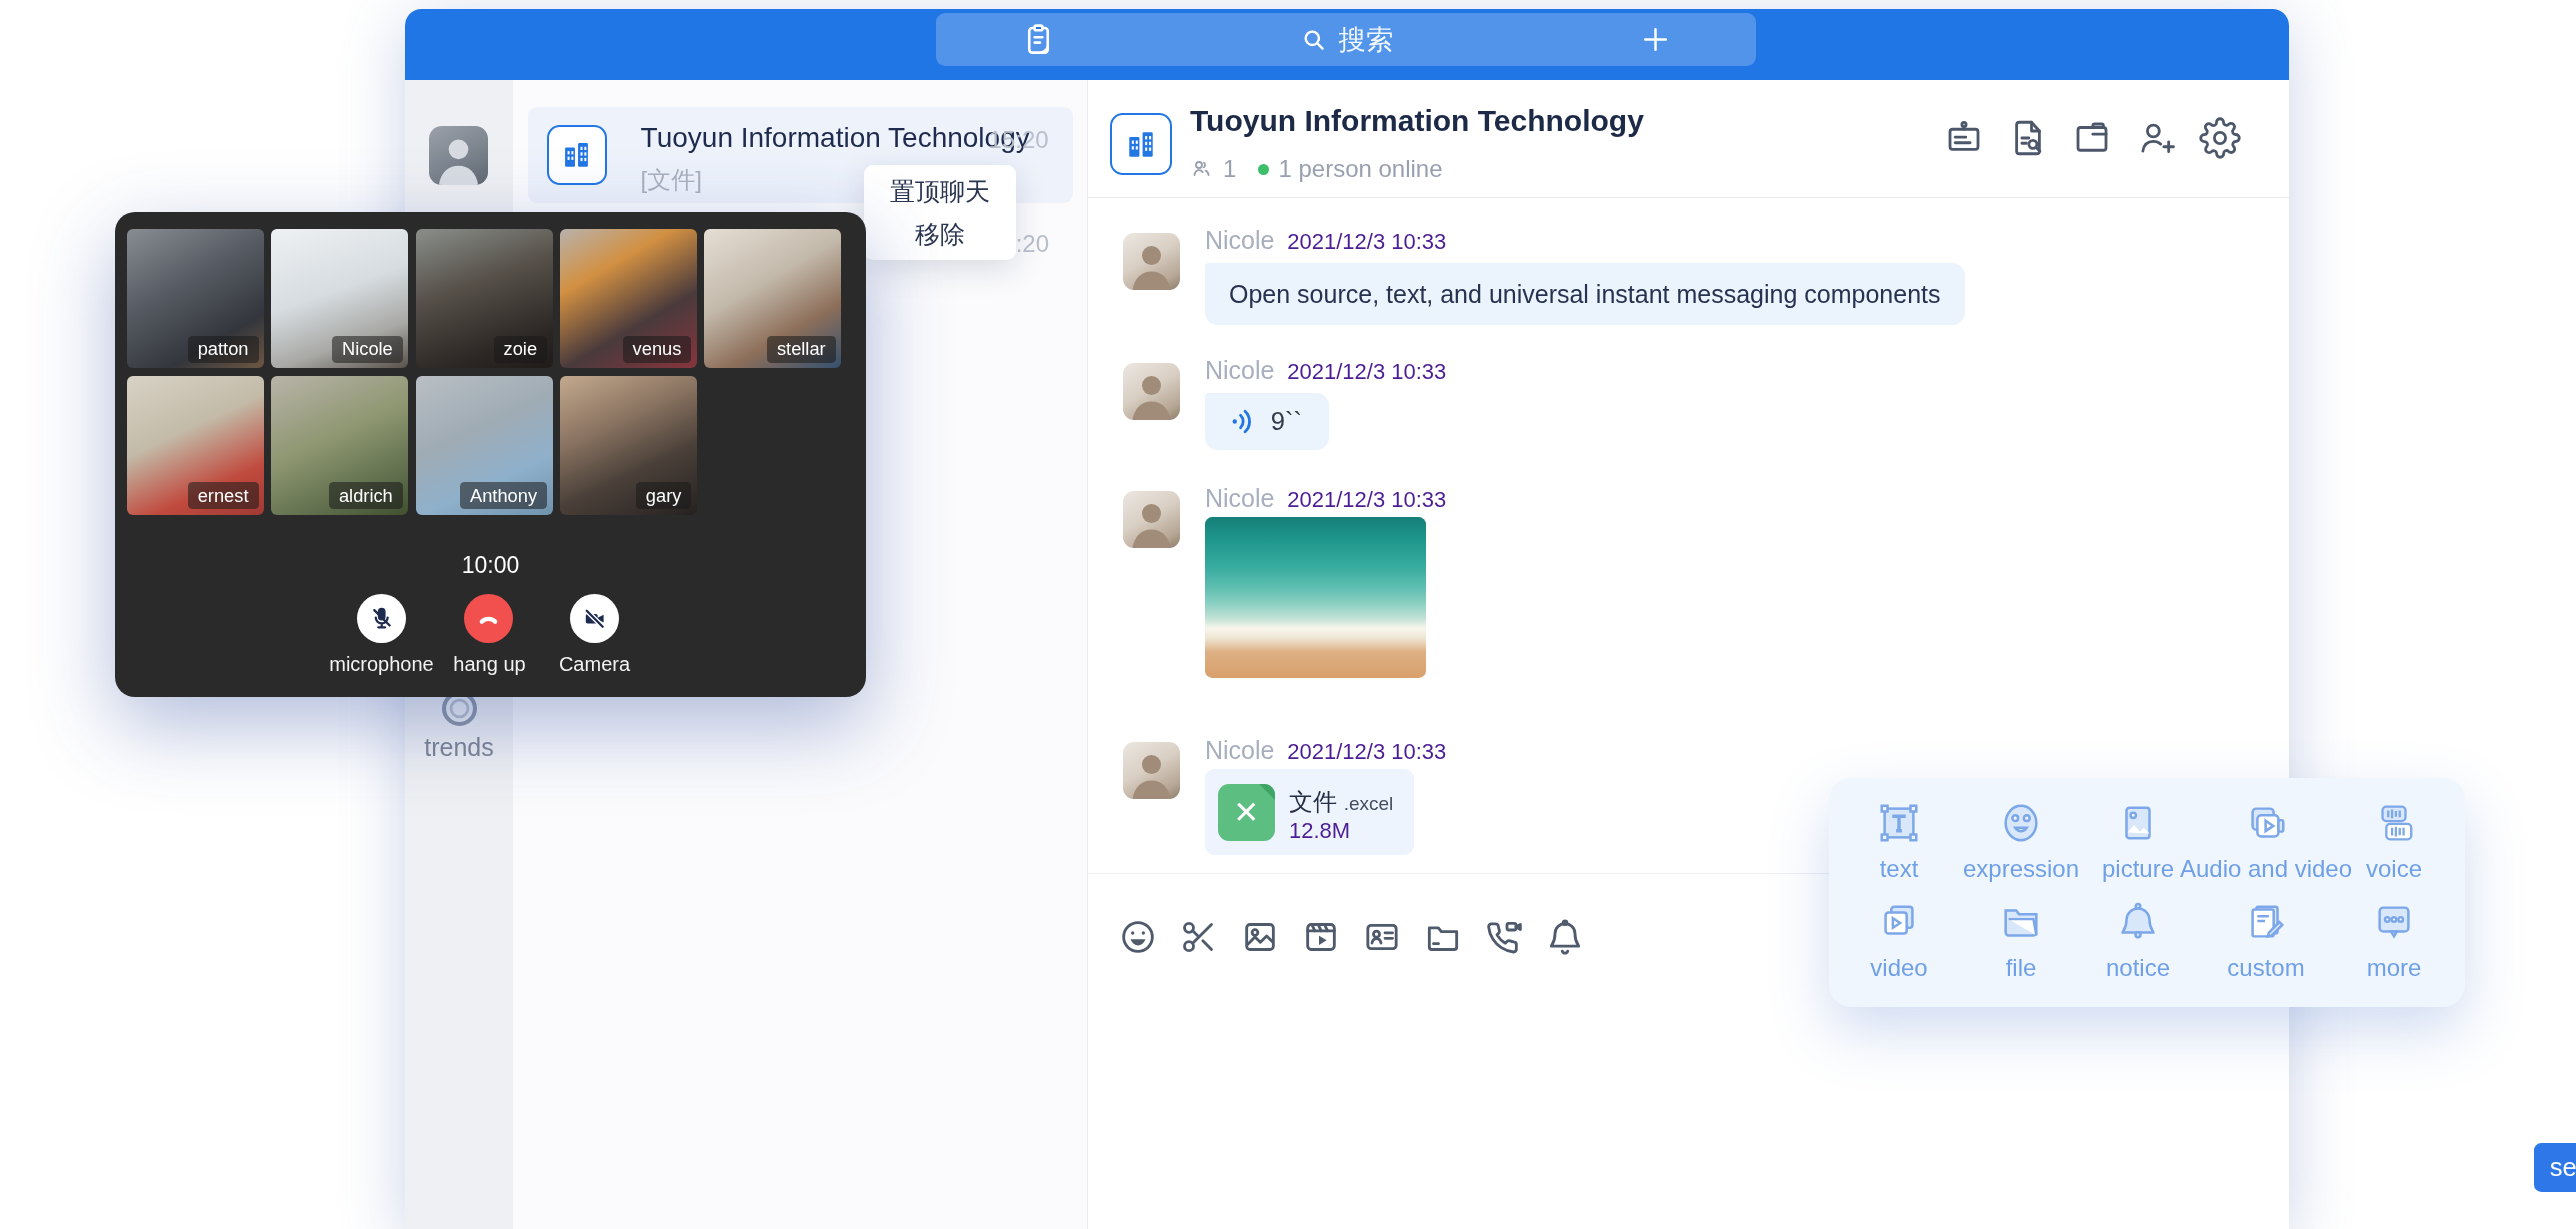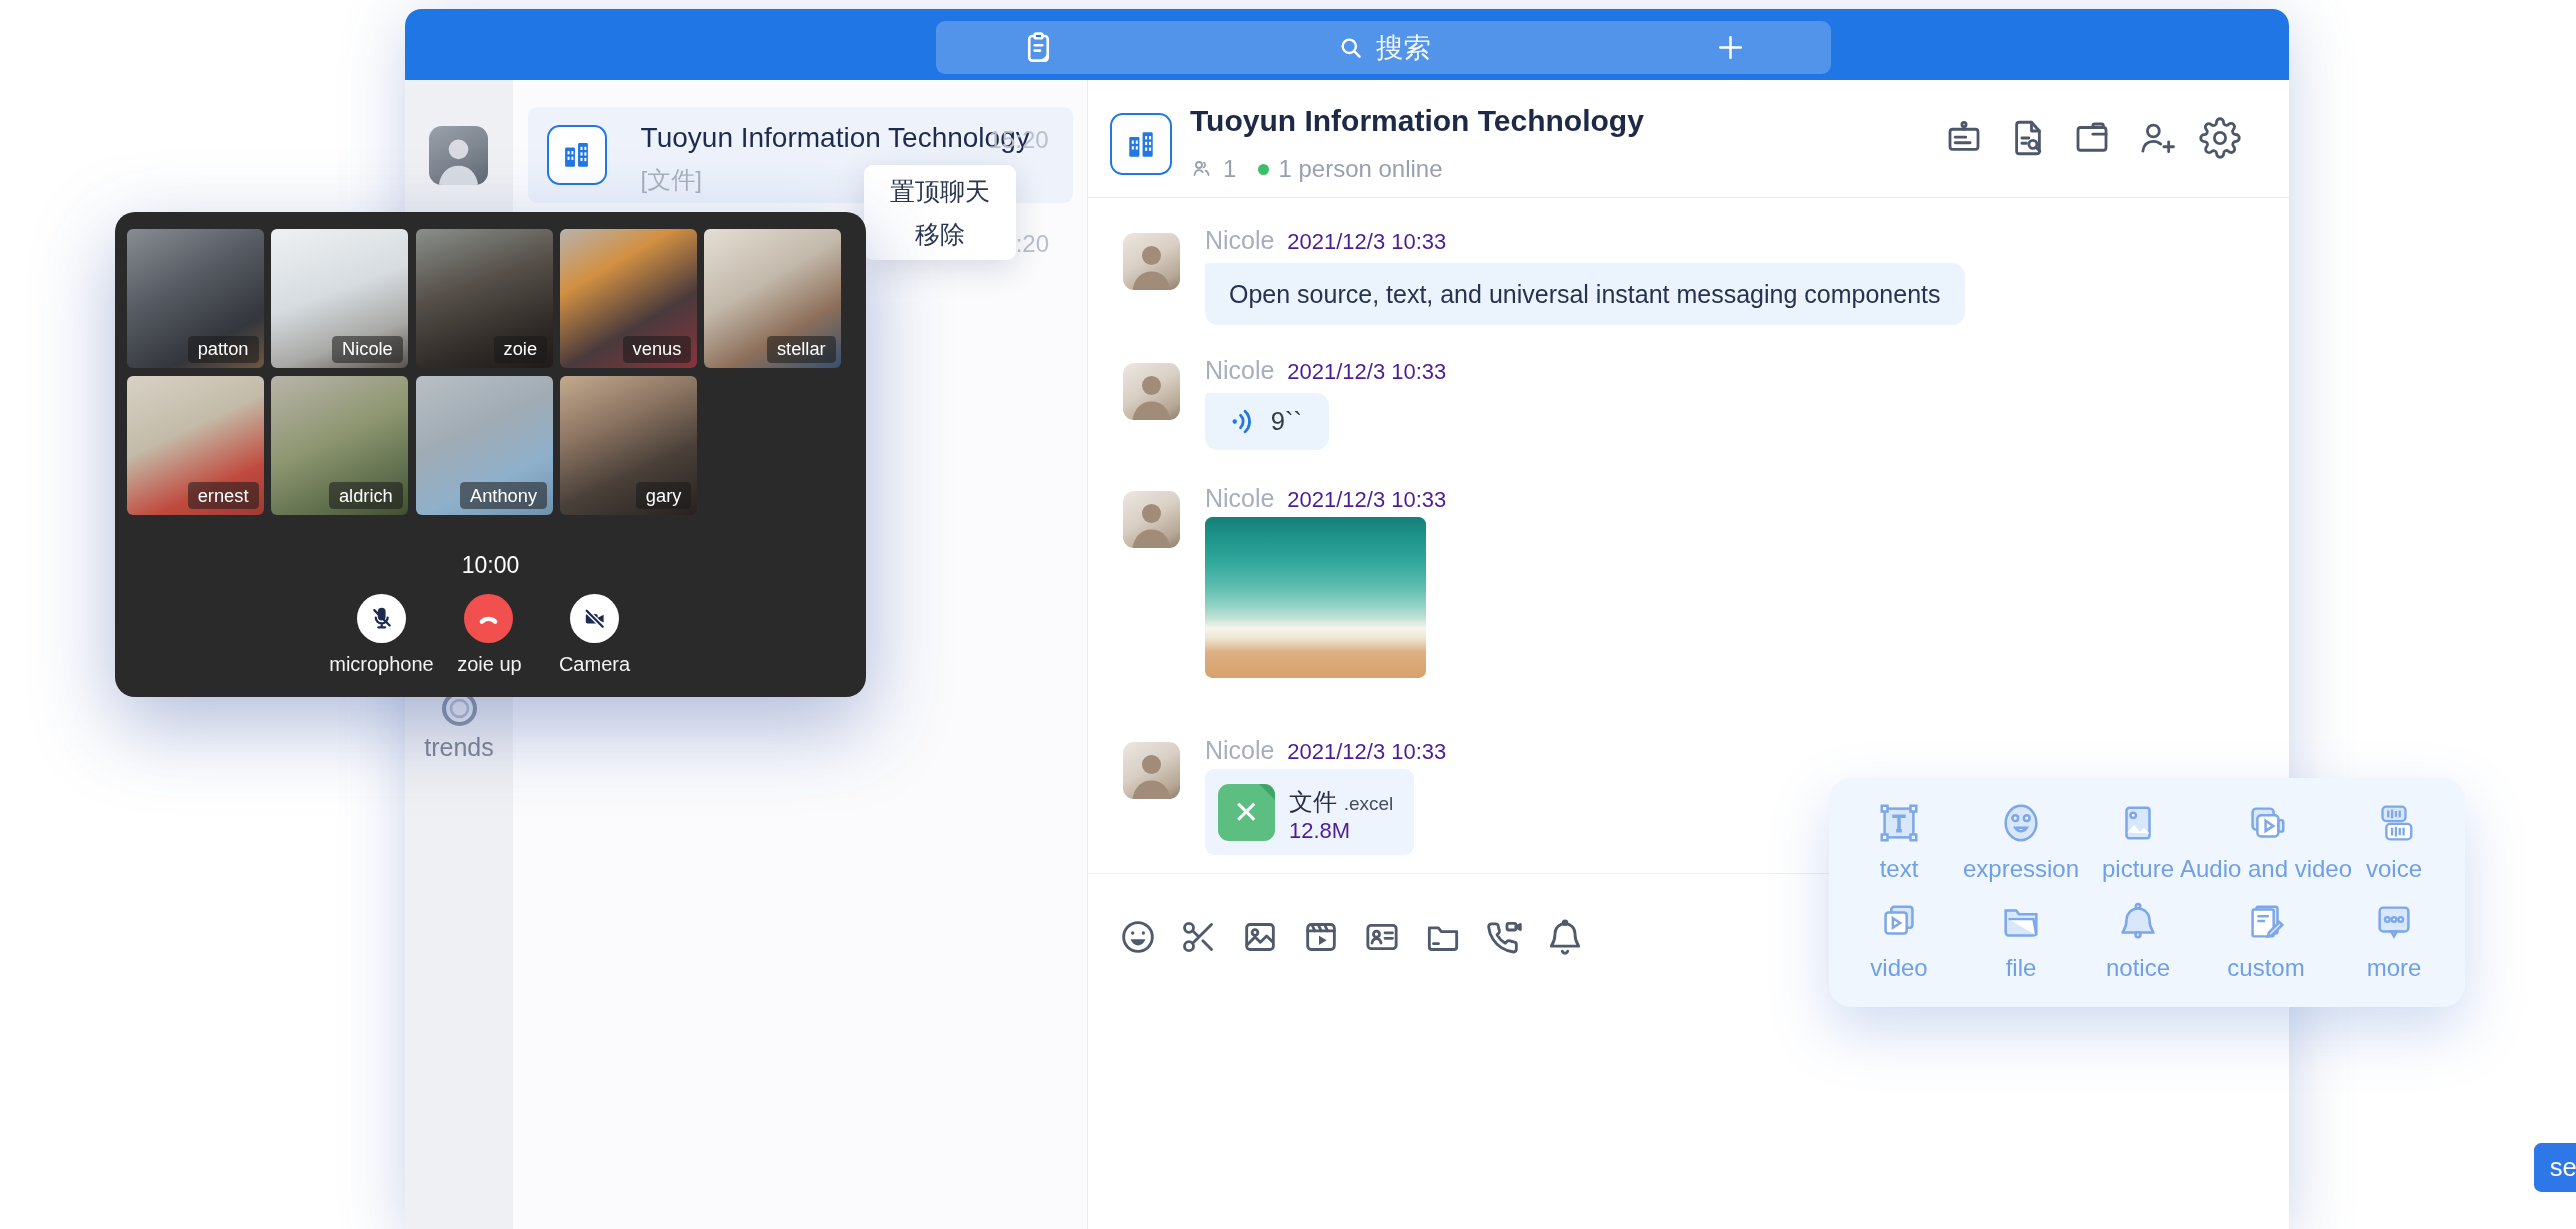--- a/index.html
+++ b/index.html
@@ -5,21 +5,21 @@
   *{box-sizing:border-box;margin:0;padding:0}
   html,body{width:2576px;height:1229px;background:#ffffff;overflow:hidden;
     font-family:"Liberation Sans","DejaVu Sans",sans-serif;position:relative}
 
   
   .window{position:absolute;left:405px;top:9.1px;width:1884px;height:1220px;background:#fff;
     border-radius:16.5px 16.5px 0 0;box-shadow:0 12.8px 64px rgba(80,110,180,.30);z-index:1}
 
   
   .topbar{position:absolute;left:0;top:0;right:0;height:71px;background:#2176E5;border-radius:16.5px 16.5px 0 0}
-  .search-pill{position:absolute;left:531px;top:12px;width:895px;height:53px;border-radius:9.1px;
+  .search-pill{position:absolute;left:531px;top:4px;width:820px;height:53px;border-radius:9.1px;
     background:rgba(255,255,255,.22);display:flex;align-items:center;justify-content:center}
   .pill-left{position:absolute;left:84px;top:8.2px}
   .pill-right{position:absolute;right:84px;top:10px;cursor:pointer}
   .pill-center{display:flex;align-items:center;gap:11px;color:rgba(255,255,255,.92);font-size:27.4px}
 
   
   .sidebar{position:absolute;left:0;top:71px;width:108px;bottom:0;background:#eff0f3}
   .side-avatar{position:absolute;left:24px;top:46px;width:59px;height:59px;border-radius:12.8px;overflow:hidden;
     background:linear-gradient(150deg,#9aa1aa 0%,#7c848e 55%,#5f6770 100%)}
   .trends{position:absolute;left:0;top:611px;width:108px;text-align:center}
@@ -455,21 +455,21 @@
   </button>
   <button class="ctl ctl-white" style="left:455px">
     <svg width="27.4" height="27.4" viewBox="0 0 24 24">
       <rect x="4.2" y="7.8" width="10.4" height="8.4" rx="1.6" fill="#1e2b50"></rect>
       <path d="M14.6 11.2l5.2-2.6v6.8l-5.2-2.6z" fill="#1e2b50"></path>
       <path d="M5 5l14 14" stroke="#fff" stroke-width="4.4" stroke-linecap="round"></path>
       <path d="M5 5l14 14" stroke="#1e2b50" stroke-width="2" stroke-linecap="round"></path>
     </svg>
   </button>
   <div class="ctl-label" style="left:184px">microphone</div>
-  <div class="ctl-label" style="left:292px">zoie up</div>
+  <div class="ctl-label" style="left:292px">hang up</div>
   <div class="ctl-label" style="left:397px">Camera</div>
 </div>
 
 <div class="panel">
   <div class="cell r1 c1">
     <svg width="46" height="46" viewBox="0 0 24 24" fill="none" stroke="#7ca7e9" stroke-width="1.3">
       <rect x="4.5" y="4.5" width="15" height="15" fill="#d9e7fa"></rect>
       <rect x="3" y="3" width="3" height="3" fill="#f0f6fd"></rect>
         <rect x="18" y="3" width="3" height="3" fill="#f0f6fd"></rect>
       <rect x="3" y="18" width="3" height="3" fill="#f0f6fd"></rect>

